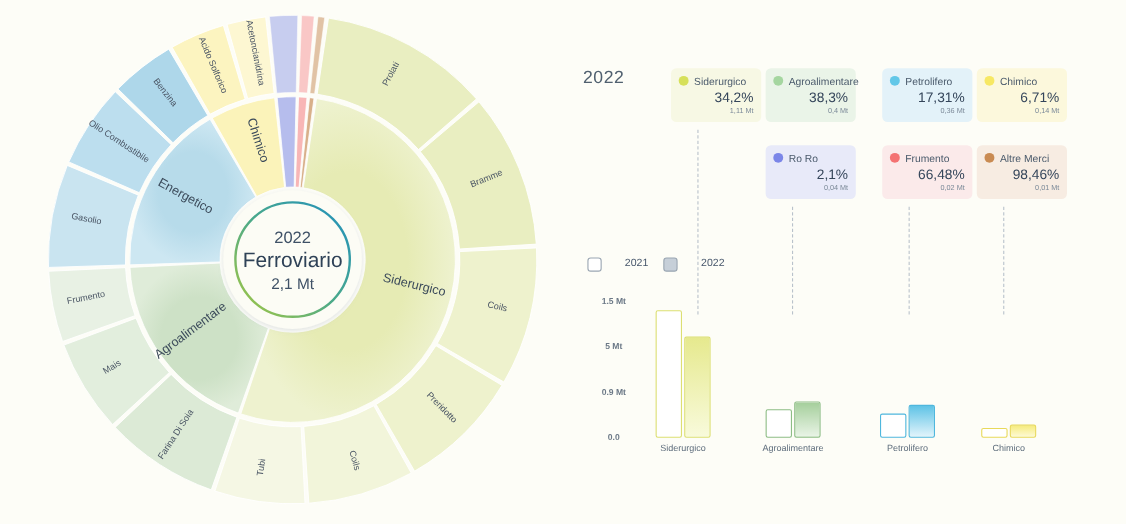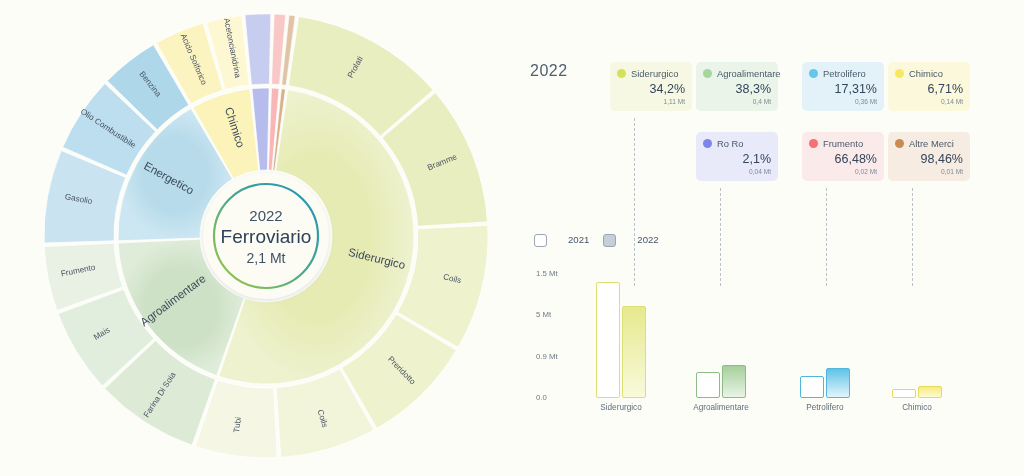--- a/index.html
+++ b/index.html
@@ -50,21 +50,21 @@
 
   
   #chart { position: absolute; left: 0; top: 0; width: 524px; height: 476px; pointer-events: none;}
   .series-legend { position: absolute; left: 34px; top: 234px; display: flex; gap: 14px; align-items: center; }
   .sl-item { display: flex; align-items: flex-start; gap: 21px; }
   .sl-sw { width: 13px; height: 13px; border-radius: 3px; border: 1.4px solid #9aa6b2; }
   .sl-sw.y2021 { background: #ffffff; }
   .sl-sw.y2022 { background: #c6cfd8; }
   .sl-txt { font-size: 9.6px; color: #45556a; }
 
-  .ytick { position: absolute; font-size: 7.8px; color: #6c7987; text-align: left; width: 44px; }
+  .ytick { position: absolute; font-size: 7.8px; color: #6c7987; text-align: center; width: 44px; font-weight: bold; }
   .xtick { position: absolute; font-size: 8.2px; color: #5e6d7c; text-align: center; width: 90px; }
 
   .bar { position: absolute; border-radius: 2px; }
 </style>
 </head>
 <body>
 
 <div id="app">
 
   <div id="sunburst-panel">

